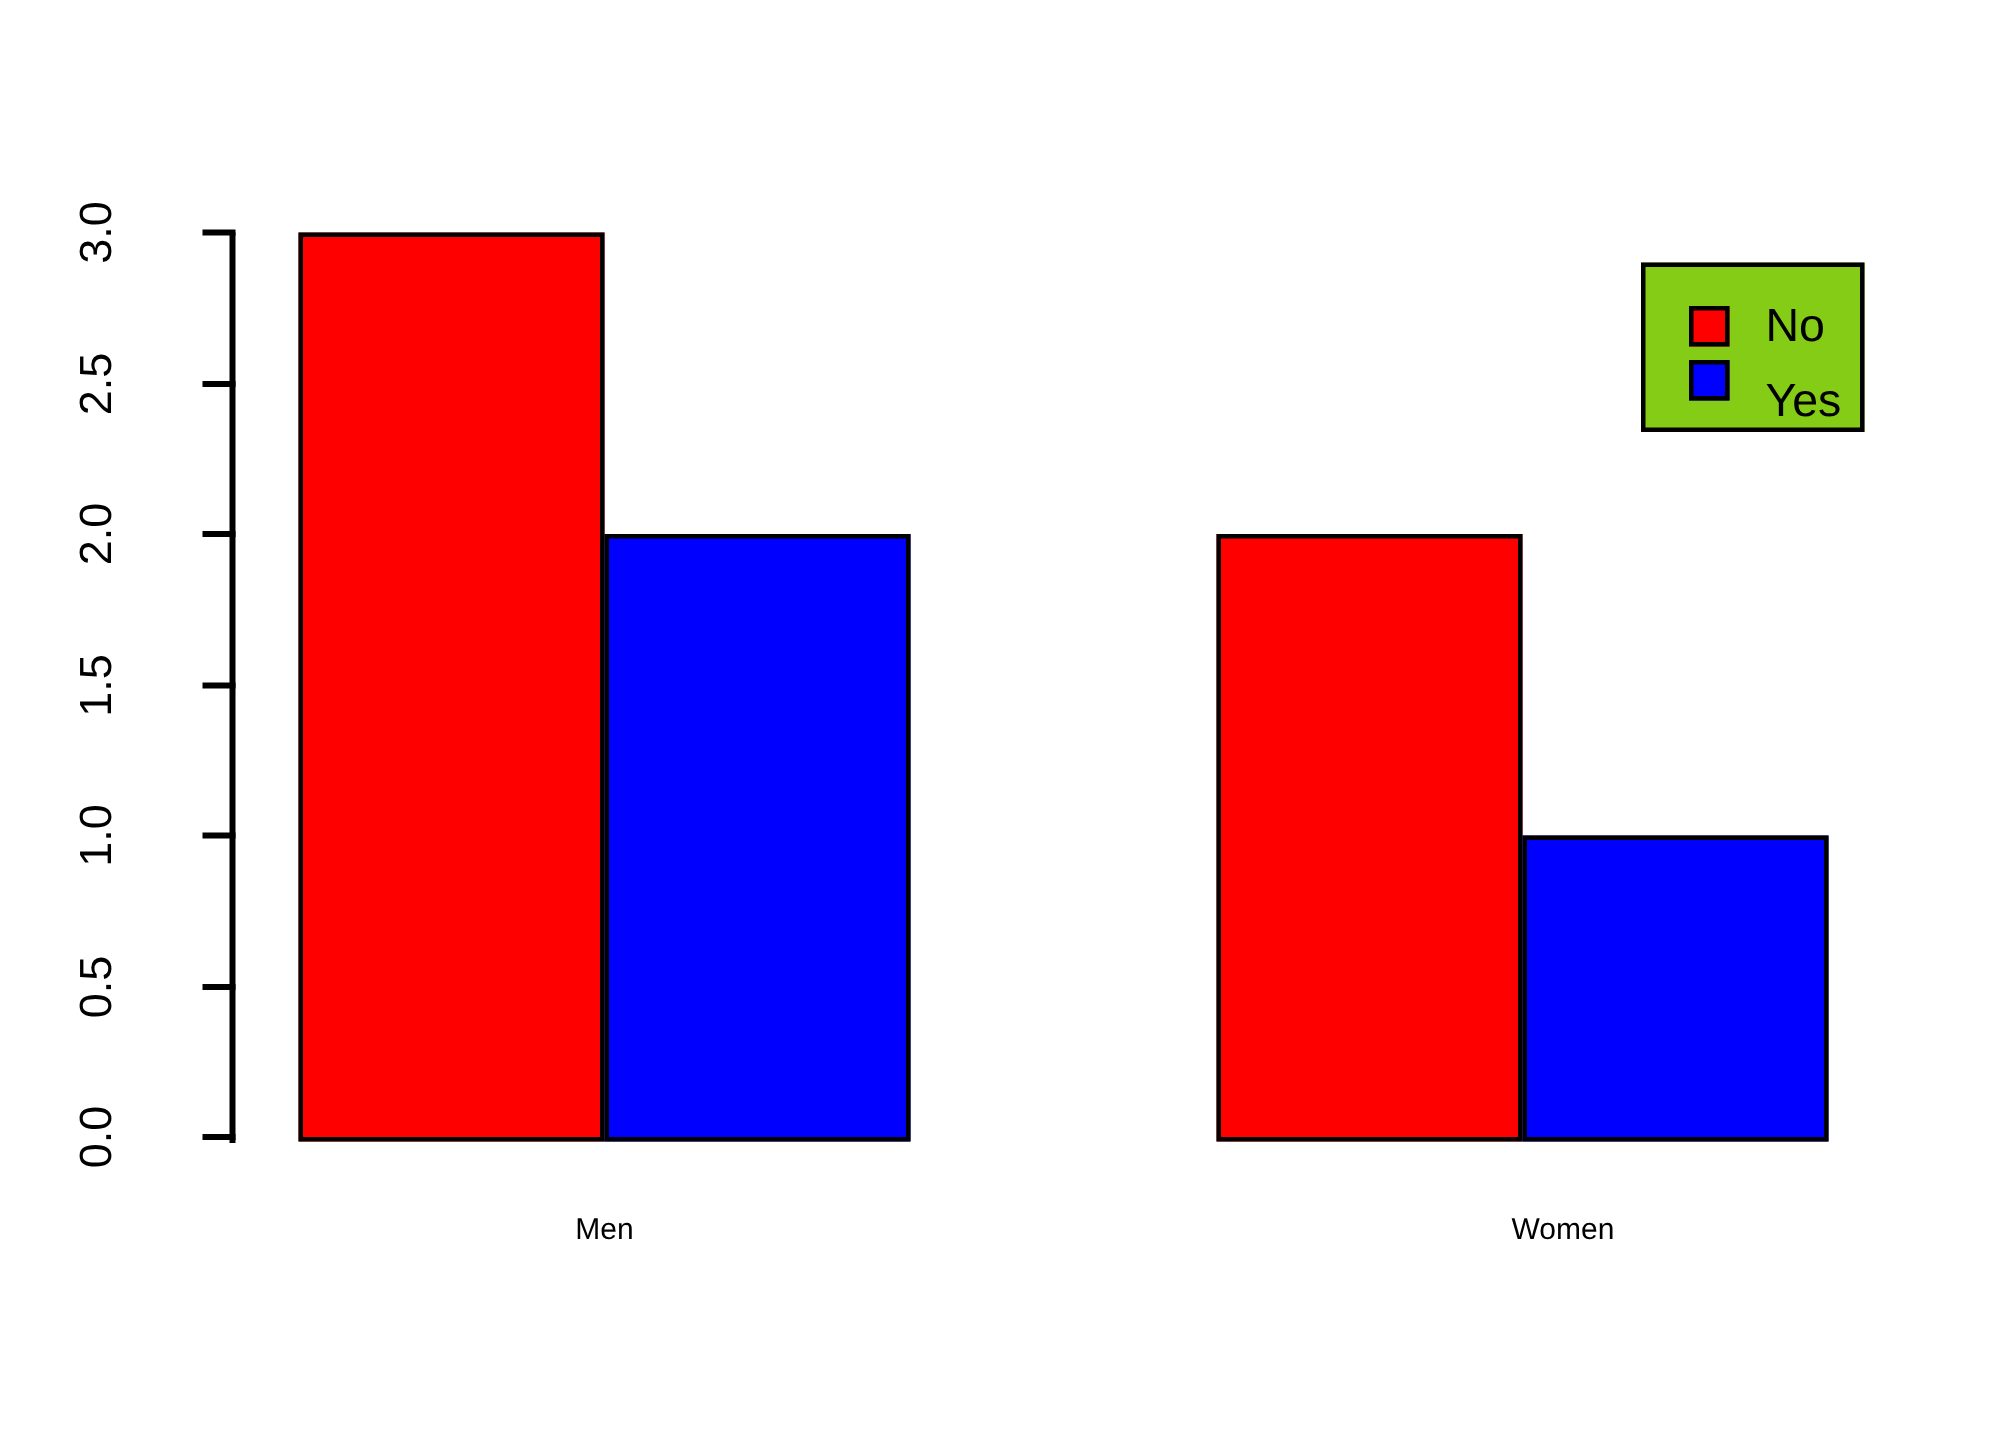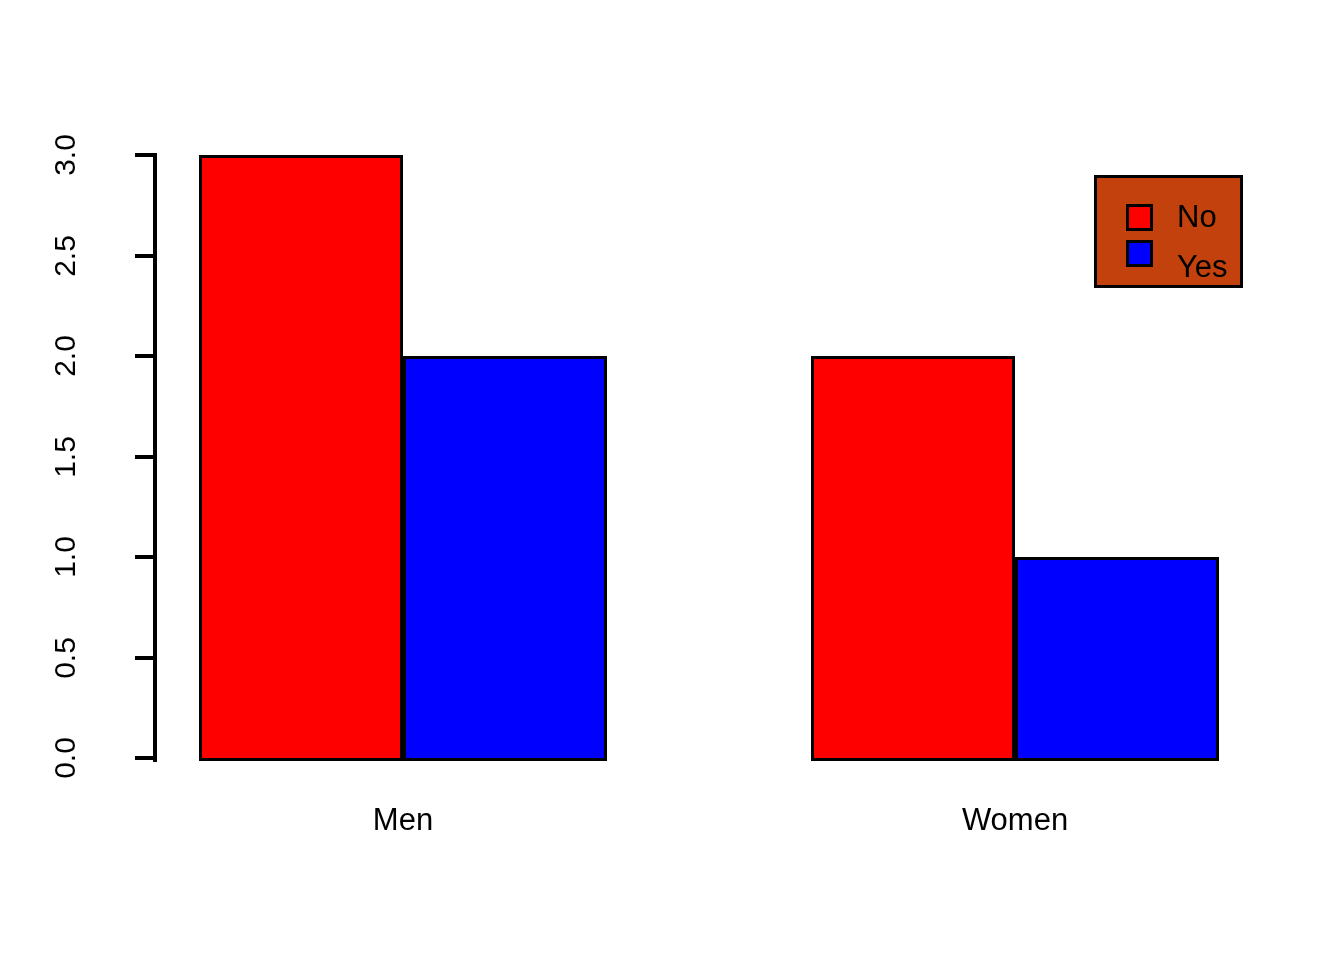--- a/index.html
+++ b/index.html
@@ -61,35 +61,35 @@
     border: 3px solid #000000;
   }
 
   
   .x-group-label {
     position: absolute;
     top: 800px;
     height: 40px;
     line-height: 40px;
     text-align: center;
-    font-size: 31px;
+    font-size: 20px;
     color: #000000;
     white-space: nowrap;
   }
 
   
   #legend {
     position: absolute;
     left: 1094px;
     top: 175px;
     width: 149px;
     height: 113px;
     box-sizing: border-box;
     border: 3px solid #000000;
-    background: #c2410c;
+    background: #84cc16;
   }
   .legend-swatch {
     position: absolute;
     left: 29px;
     width: 27px;
     height: 27px;
     box-sizing: border-box;
     border: 3px solid #000000;
   }
   .legend-label {
@@ -130,21 +130,21 @@
 
   <div id="bars">
       <div class="bar" style="left: 199px; top: 155px; width: 204px; height: 606px; background: rgb(255, 0, 0);"></div>
       <div class="bar" style="left: 403px; top: 356px; width: 204px; height: 405px; background: rgb(0, 0, 255);"></div>
       <div class="bar" style="left: 811px; top: 356px; width: 204px; height: 405px; background: rgb(255, 0, 0);"></div>
       <div class="bar" style="left: 1015px; top: 557px; width: 204px; height: 204px; background: rgb(0, 0, 255);"></div>
     </div>
 
   <div id="x-labels">
       <div class="x-group-label" style="left: 199px; width: 408px;">Men</div>
-      <div class="x-group-label" style="left: 811px; width: 408px;">Women</div>
+      <div class="x-group-label" style="left: 838px; width: 408px;">Women</div>
     </div>
 
   <div id="legend">
     <div id="legend-items">
         <div class="legend-swatch" style="top: 26px; background: rgb(255, 0, 0);"></div>
         <div class="legend-label" style="top: 22px;">No</div>
         <div class="legend-swatch" style="top: 62px; background: rgb(0, 0, 255);"></div>
         <div class="legend-label" style="top: 72px;">Yes</div>
       </div>
   </div>

